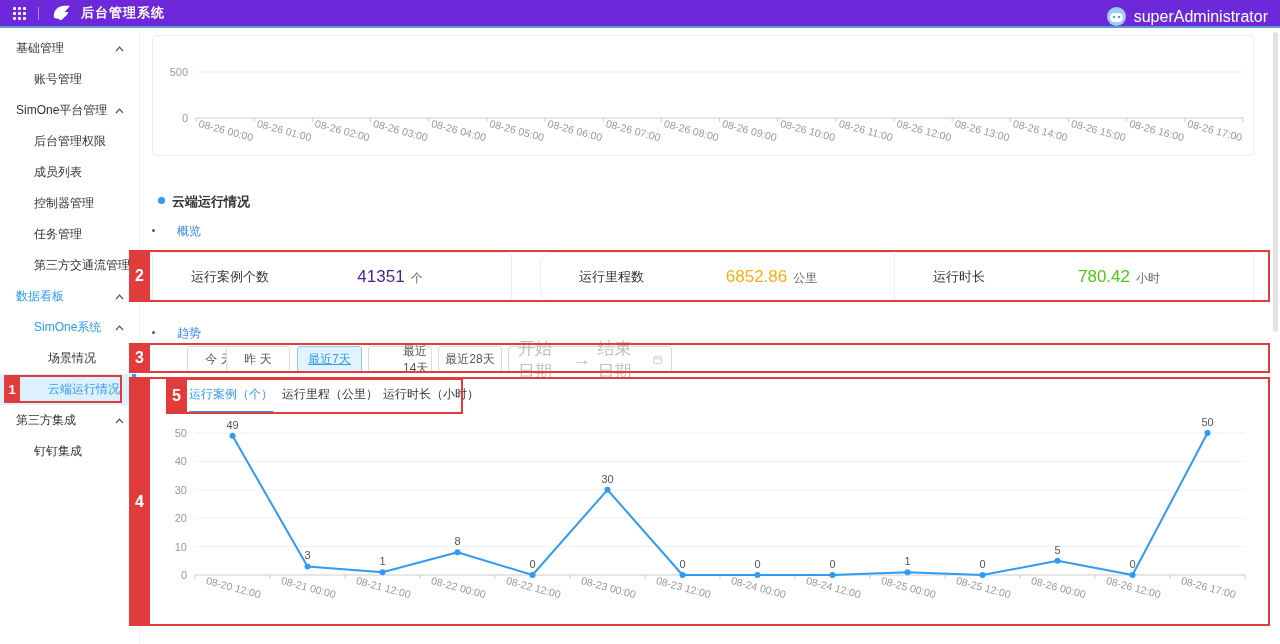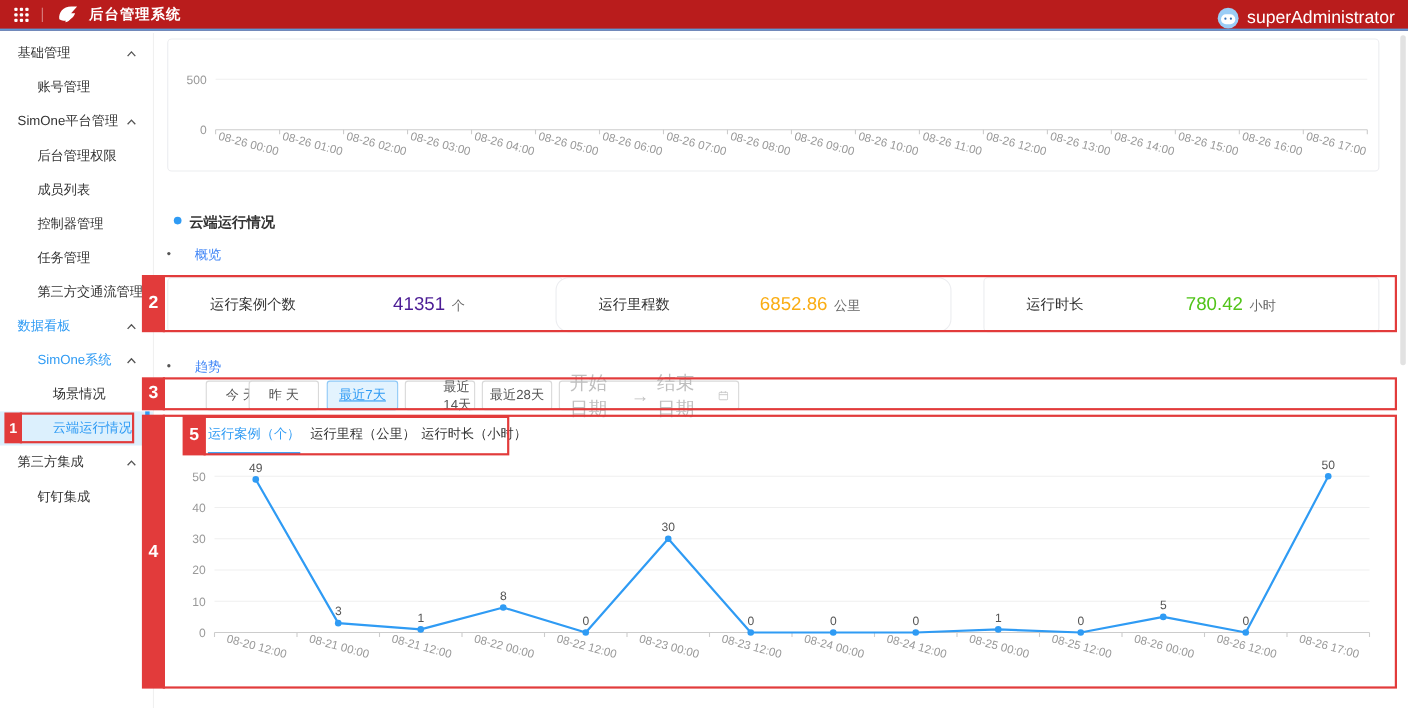--- a/index.html
+++ b/index.html
@@ -2,21 +2,21 @@
 <html><head>
 <meta charset="utf-8">
 <style>
   * { margin:0; padding:0; box-sizing:border-box; }
   html,body { width:1280px; height:644px; }
   body { position:relative; overflow:hidden; background:#fff;
          font-family:"Liberation Sans","DejaVu Sans",sans-serif; }
 
   
   .header { position:absolute; left:0; top:0; width:1280px; height:28px;
-            background:#b91c1c; border-bottom:2px solid #5e99d6;
+            background:#6d28d9; border-bottom:2px solid #5e99d6;
             display:flex; align-items:center; color:#fff; z-index:2; }
   .apps-grid { margin-left:13px; display:grid; grid-template-columns:repeat(3,3px);
                grid-template-rows:repeat(3,3px); gap:2px; cursor:pointer; }
   .apps-grid i { width:3px; height:3px; background:#fff; border-radius:1px; }
   .hdr-div { width:1px; height:13px; background:rgba(255,255,255,.45); margin:0 12px; }
   .logo { width:22px; height:18px; margin-right:8px; }
   .hdr-title { font-size:13px; font-weight:bold; letter-spacing:1px; }
   .hdr-user { position:absolute; right:12px; top:0; height:26px; display:flex;
               align-items:flex-end; gap:8px; font-size:16px; cursor:pointer; }
   .avatar { width:19px; height:19px; border-radius:50%; background:#9bcdf6; position:relative; overflow:hidden; }
@@ -218,21 +218,21 @@
 <div class="sub-dot" style="left:152px;top:229px;"></div>
 <div class="sub-label" style="left:161px;top:223px;">概览</div>
 
 <div class="stat-card" style="left:152px;">
   <div class="stat-label">运行案例个数</div>
   <div class="stat-val-wrap">
     <span class="stat-value" style="color: #4c1d95;">41351</span>
     <span class="stat-unit">个</span>
   </div>
 </div>
-<div class="stat-card" style="left:505px;border-radius:12px;">
+<div class="stat-card" style="left:540px;border-radius:12px;">
   <div class="stat-label">运行里程数</div>
   <div class="stat-val-wrap">
     <span class="stat-value" style="color: rgb(250, 173, 20);">6852.86</span>
     <span class="stat-unit">公里</span>
   </div>
 </div>
 <div class="stat-card" style="left:894px;">
   <div class="stat-label">运行时长</div>
   <div class="stat-val-wrap">
     <span class="stat-value" style="color: rgb(82, 196, 26);">780.42</span>

